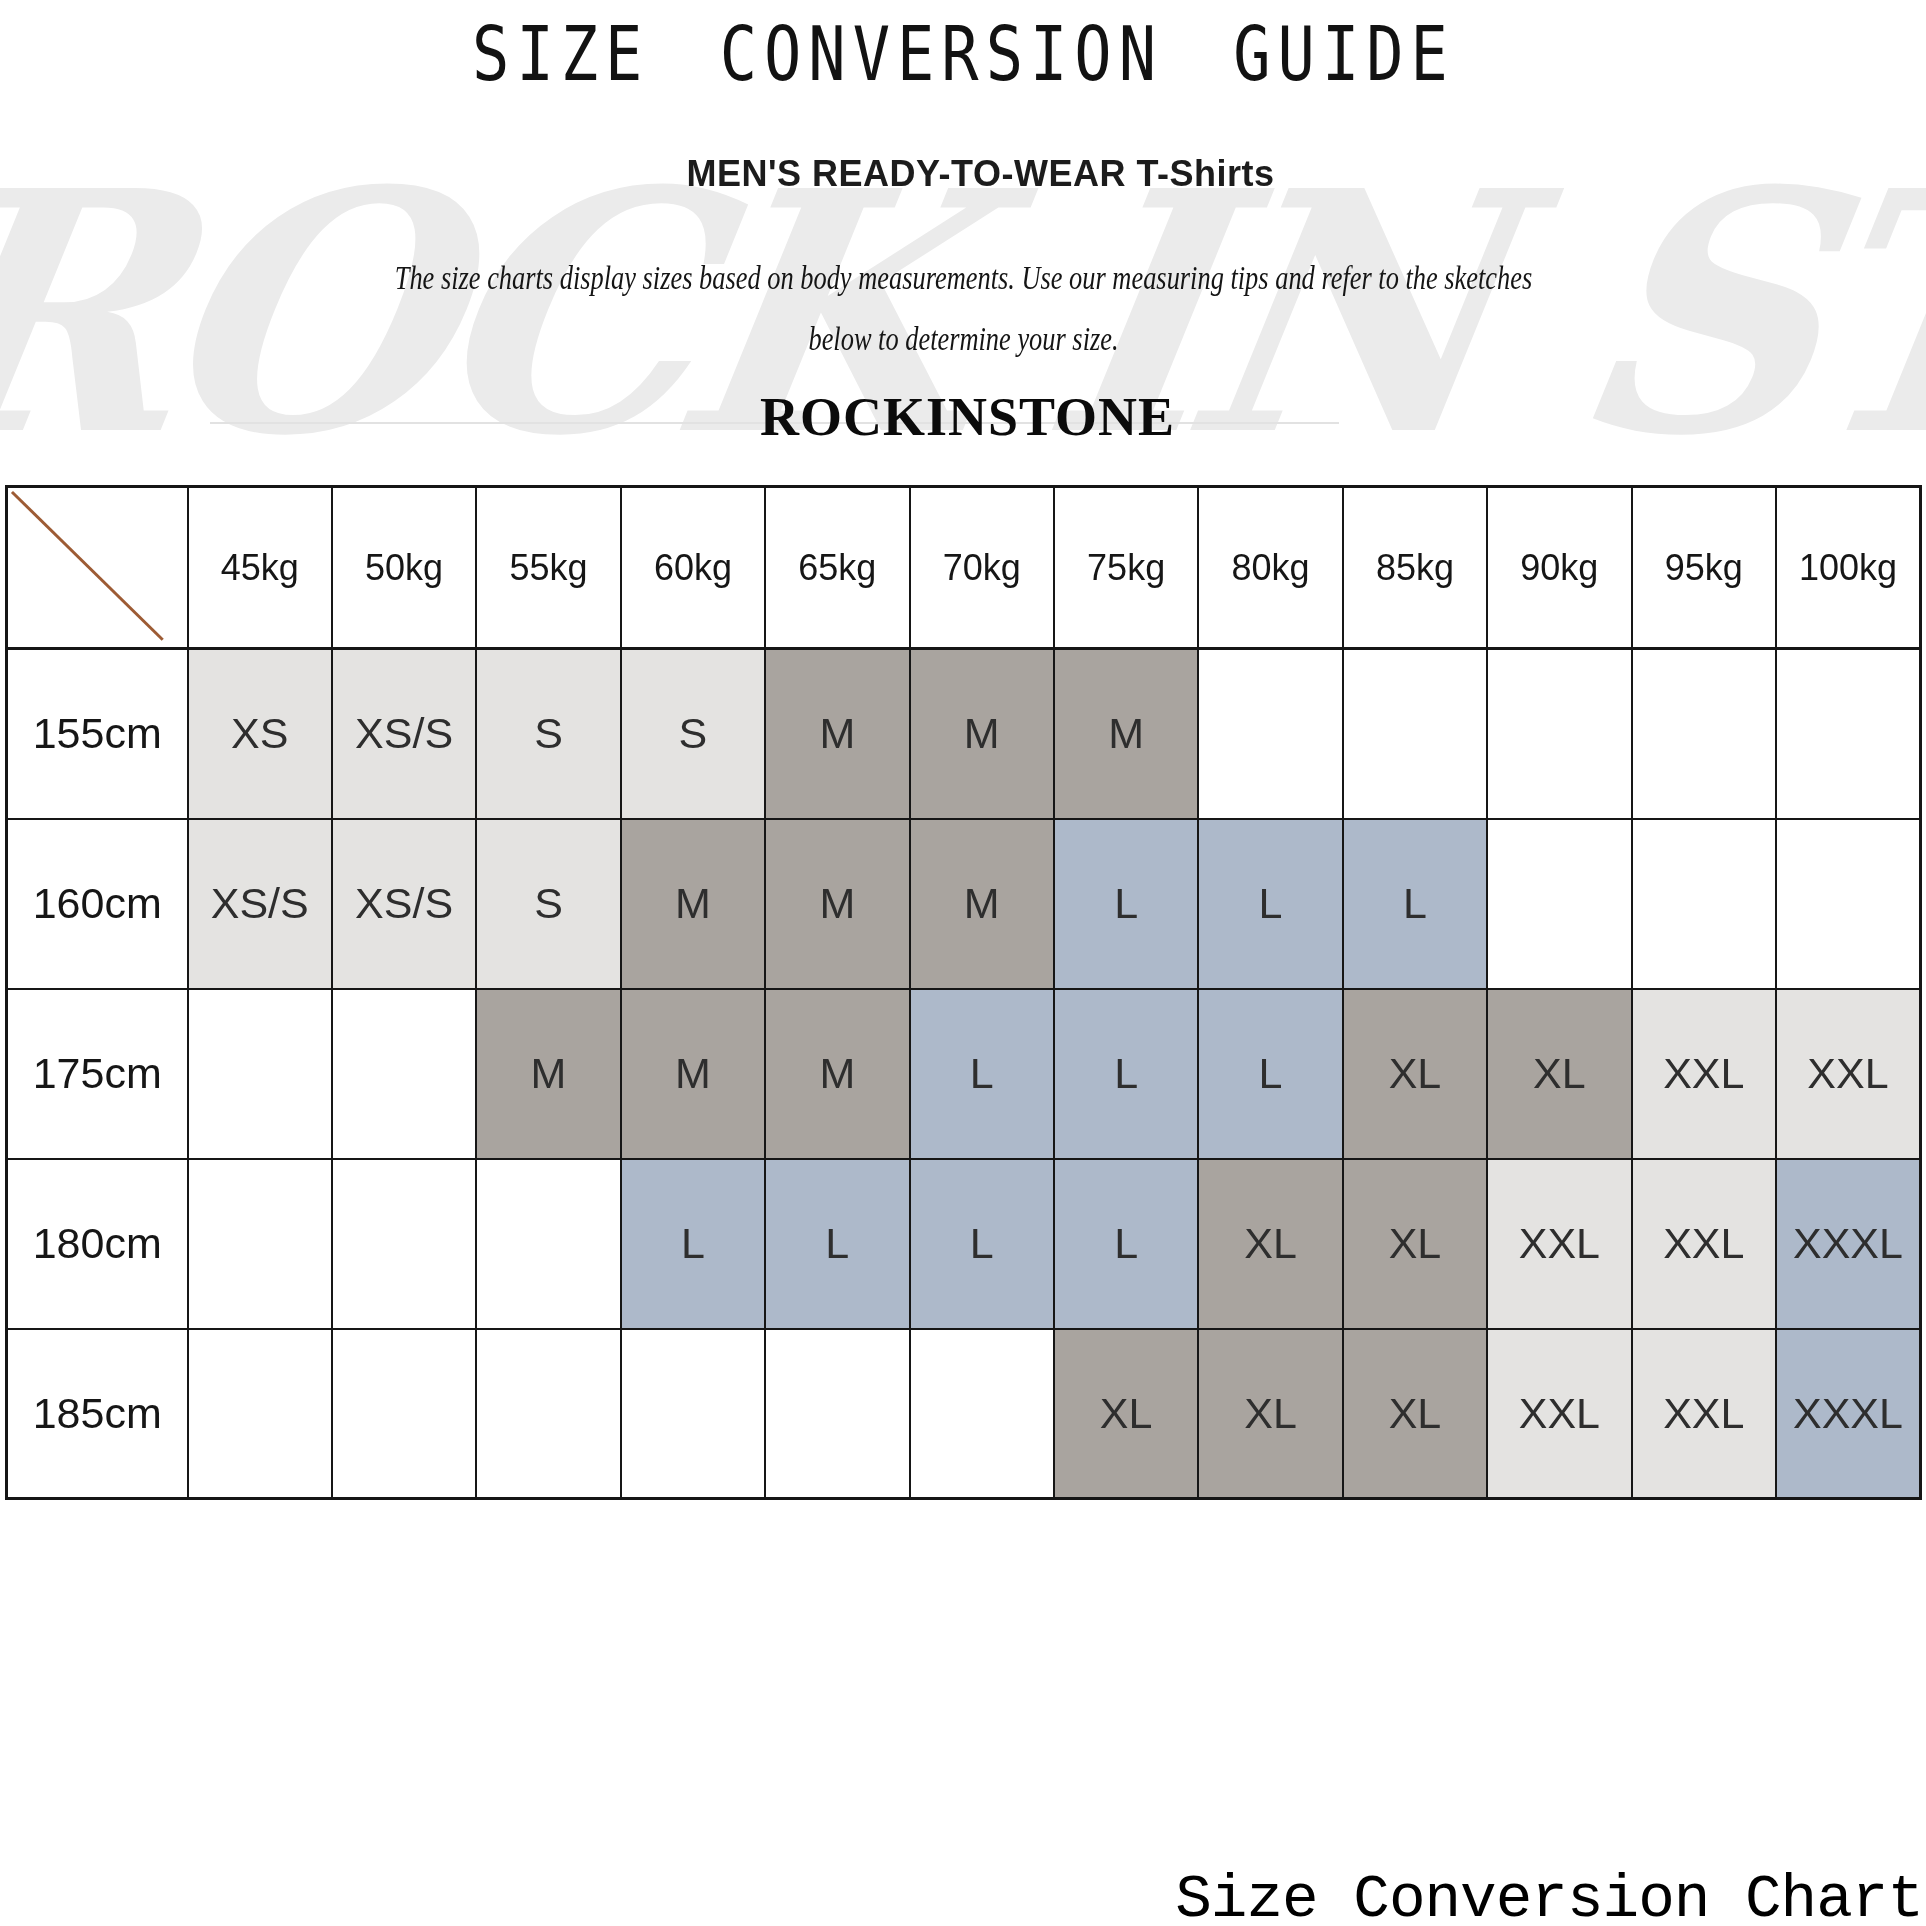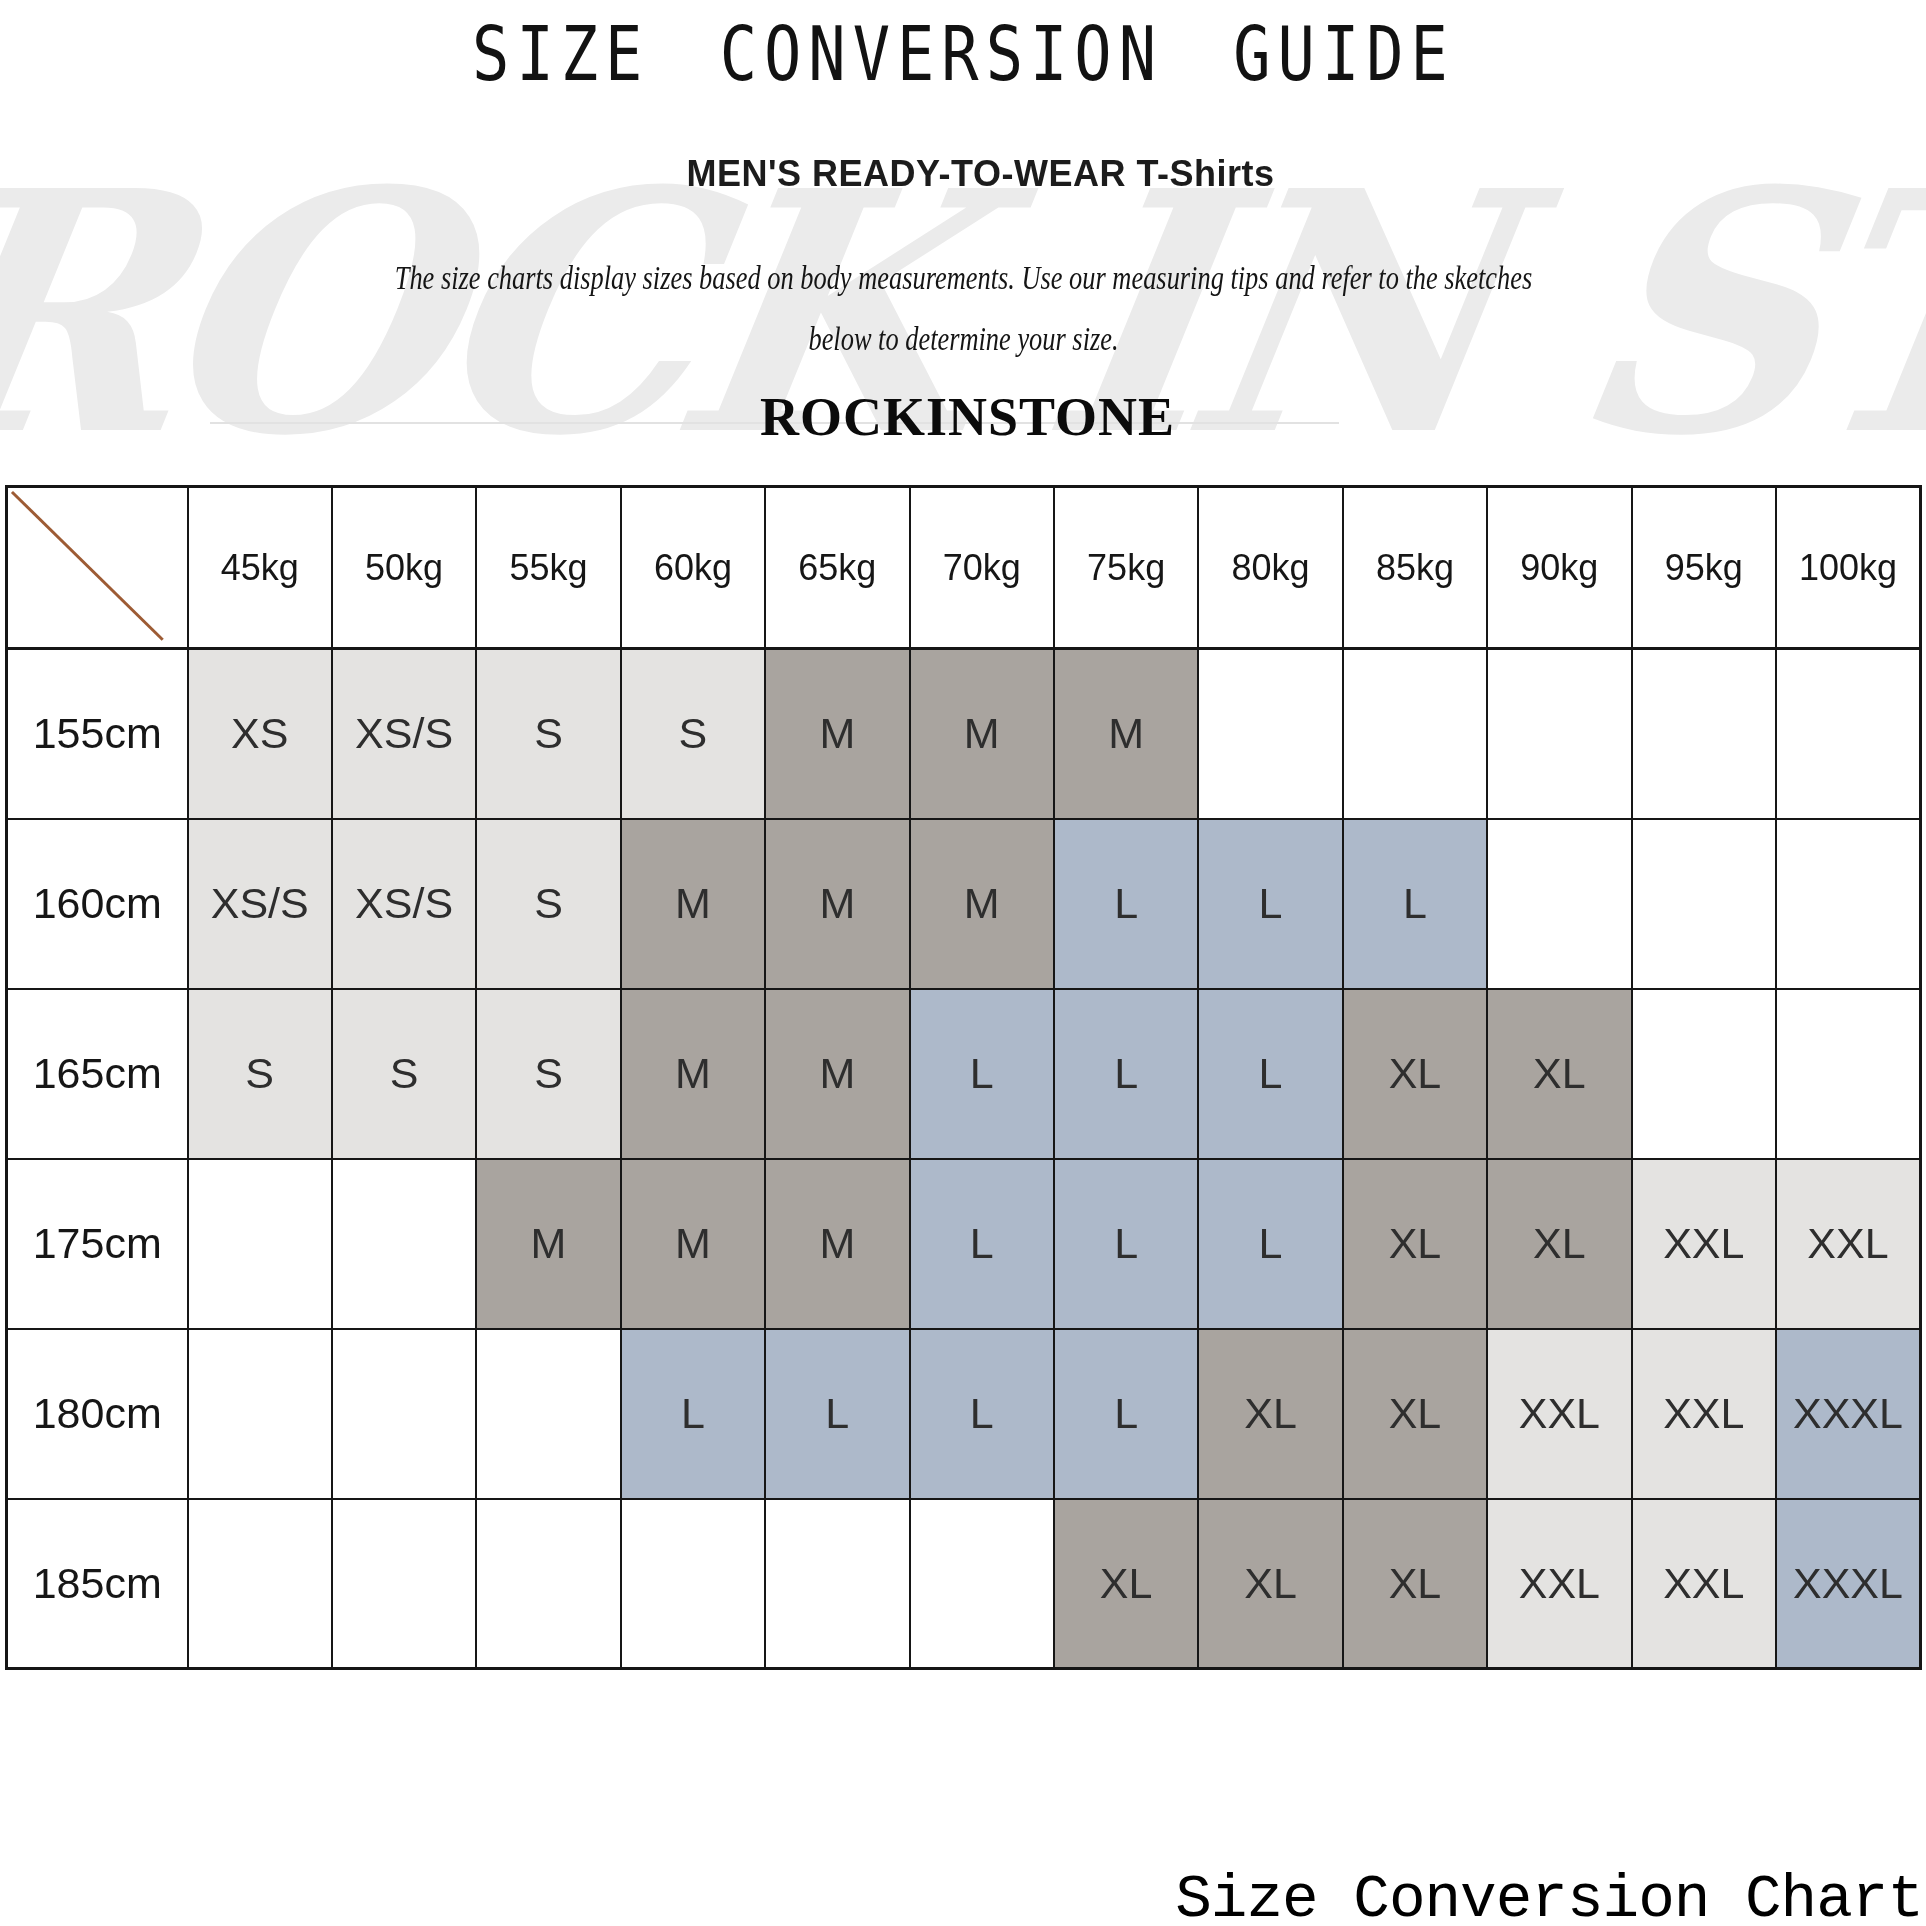--- a/index.html
+++ b/index.html
@@ -152,35 +152,20 @@
           <td class="tone-dark">M</td>
           <td class="tone-dark">M</td>
           <td class="tone-blue">L</td>
           <td class="tone-blue">L</td>
           <td class="tone-blue">L</td>
           <td></td>
           <td></td>
           <td></td>
         </tr>
         <tr>
-          <td class="row-label">165cm</td>
-          <td class="tone-light">S</td>
-          <td class="tone-light">S</td>
-          <td class="tone-light">S</td>
-          <td class="tone-dark">M</td>
-          <td class="tone-dark">M</td>
-          <td class="tone-blue">L</td>
-          <td class="tone-blue">L</td>
-          <td class="tone-blue">L</td>
-          <td class="tone-dark">XL</td>
-          <td class="tone-dark">XL</td>
-          <td></td>
-          <td></td>
-        </tr>
-        <tr>
           <td class="row-label">175cm</td>
           <td></td>
           <td></td>
           <td class="tone-dark">M</td>
           <td class="tone-dark">M</td>
           <td class="tone-dark">M</td>
           <td class="tone-blue">L</td>
           <td class="tone-blue">L</td>
           <td class="tone-blue">L</td>
           <td class="tone-dark">XL</td>

